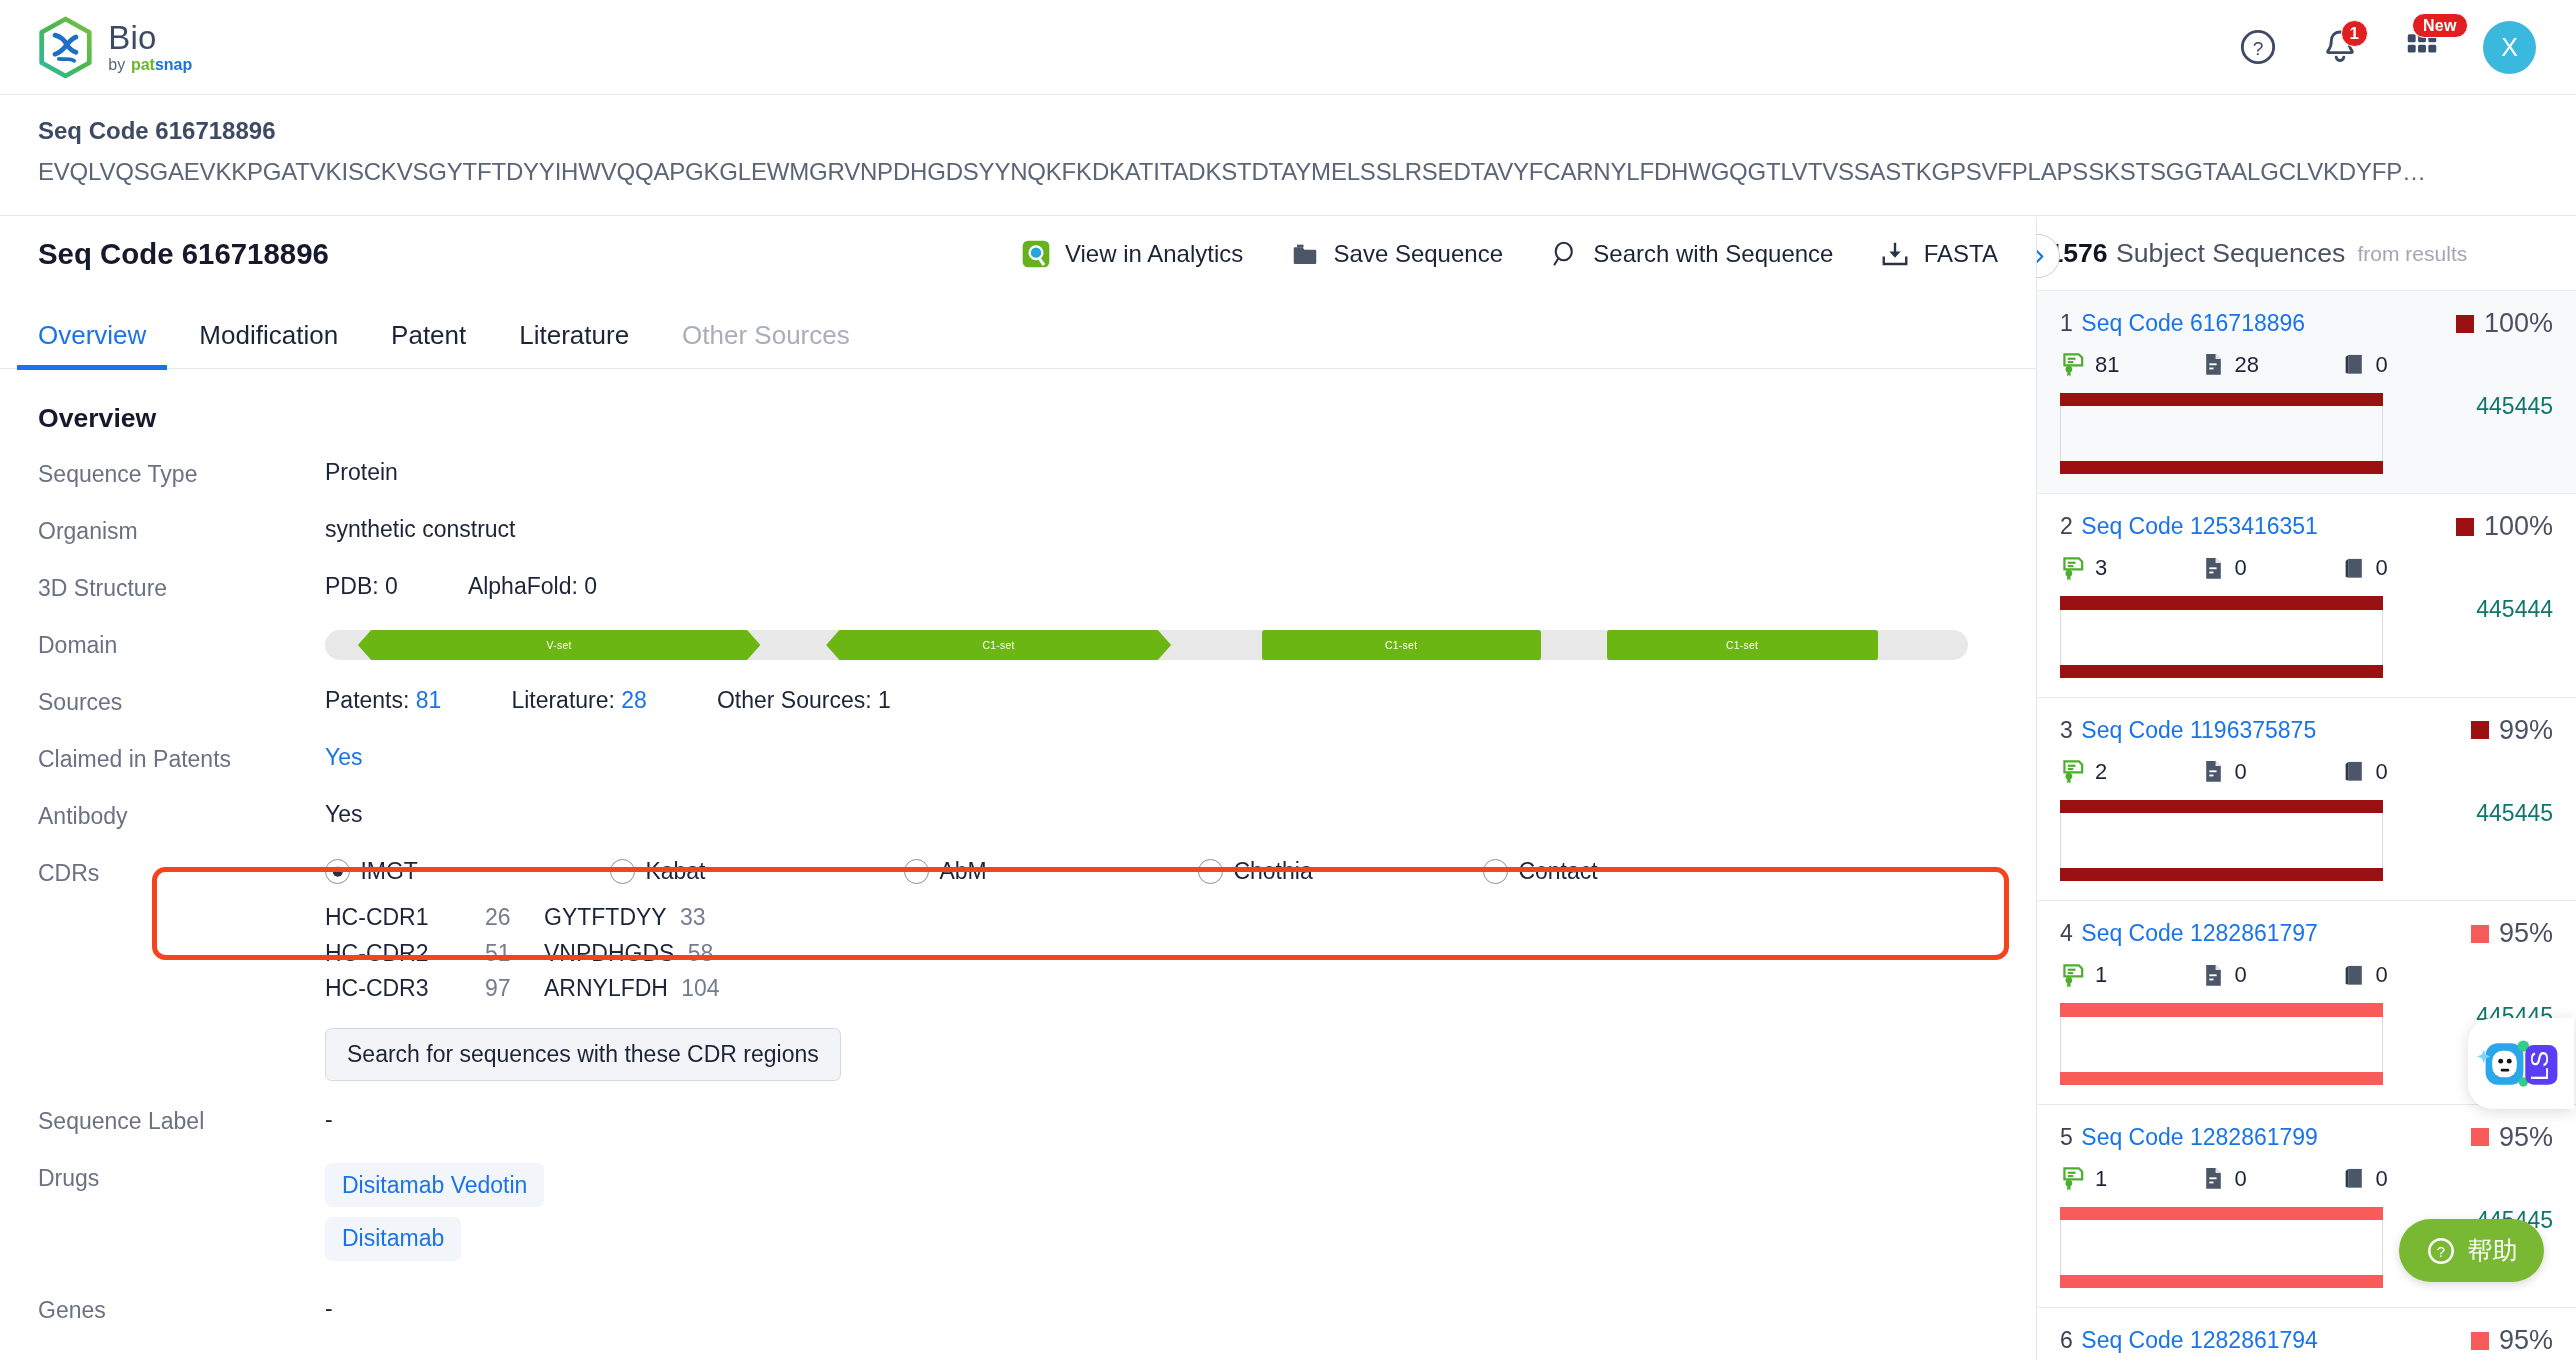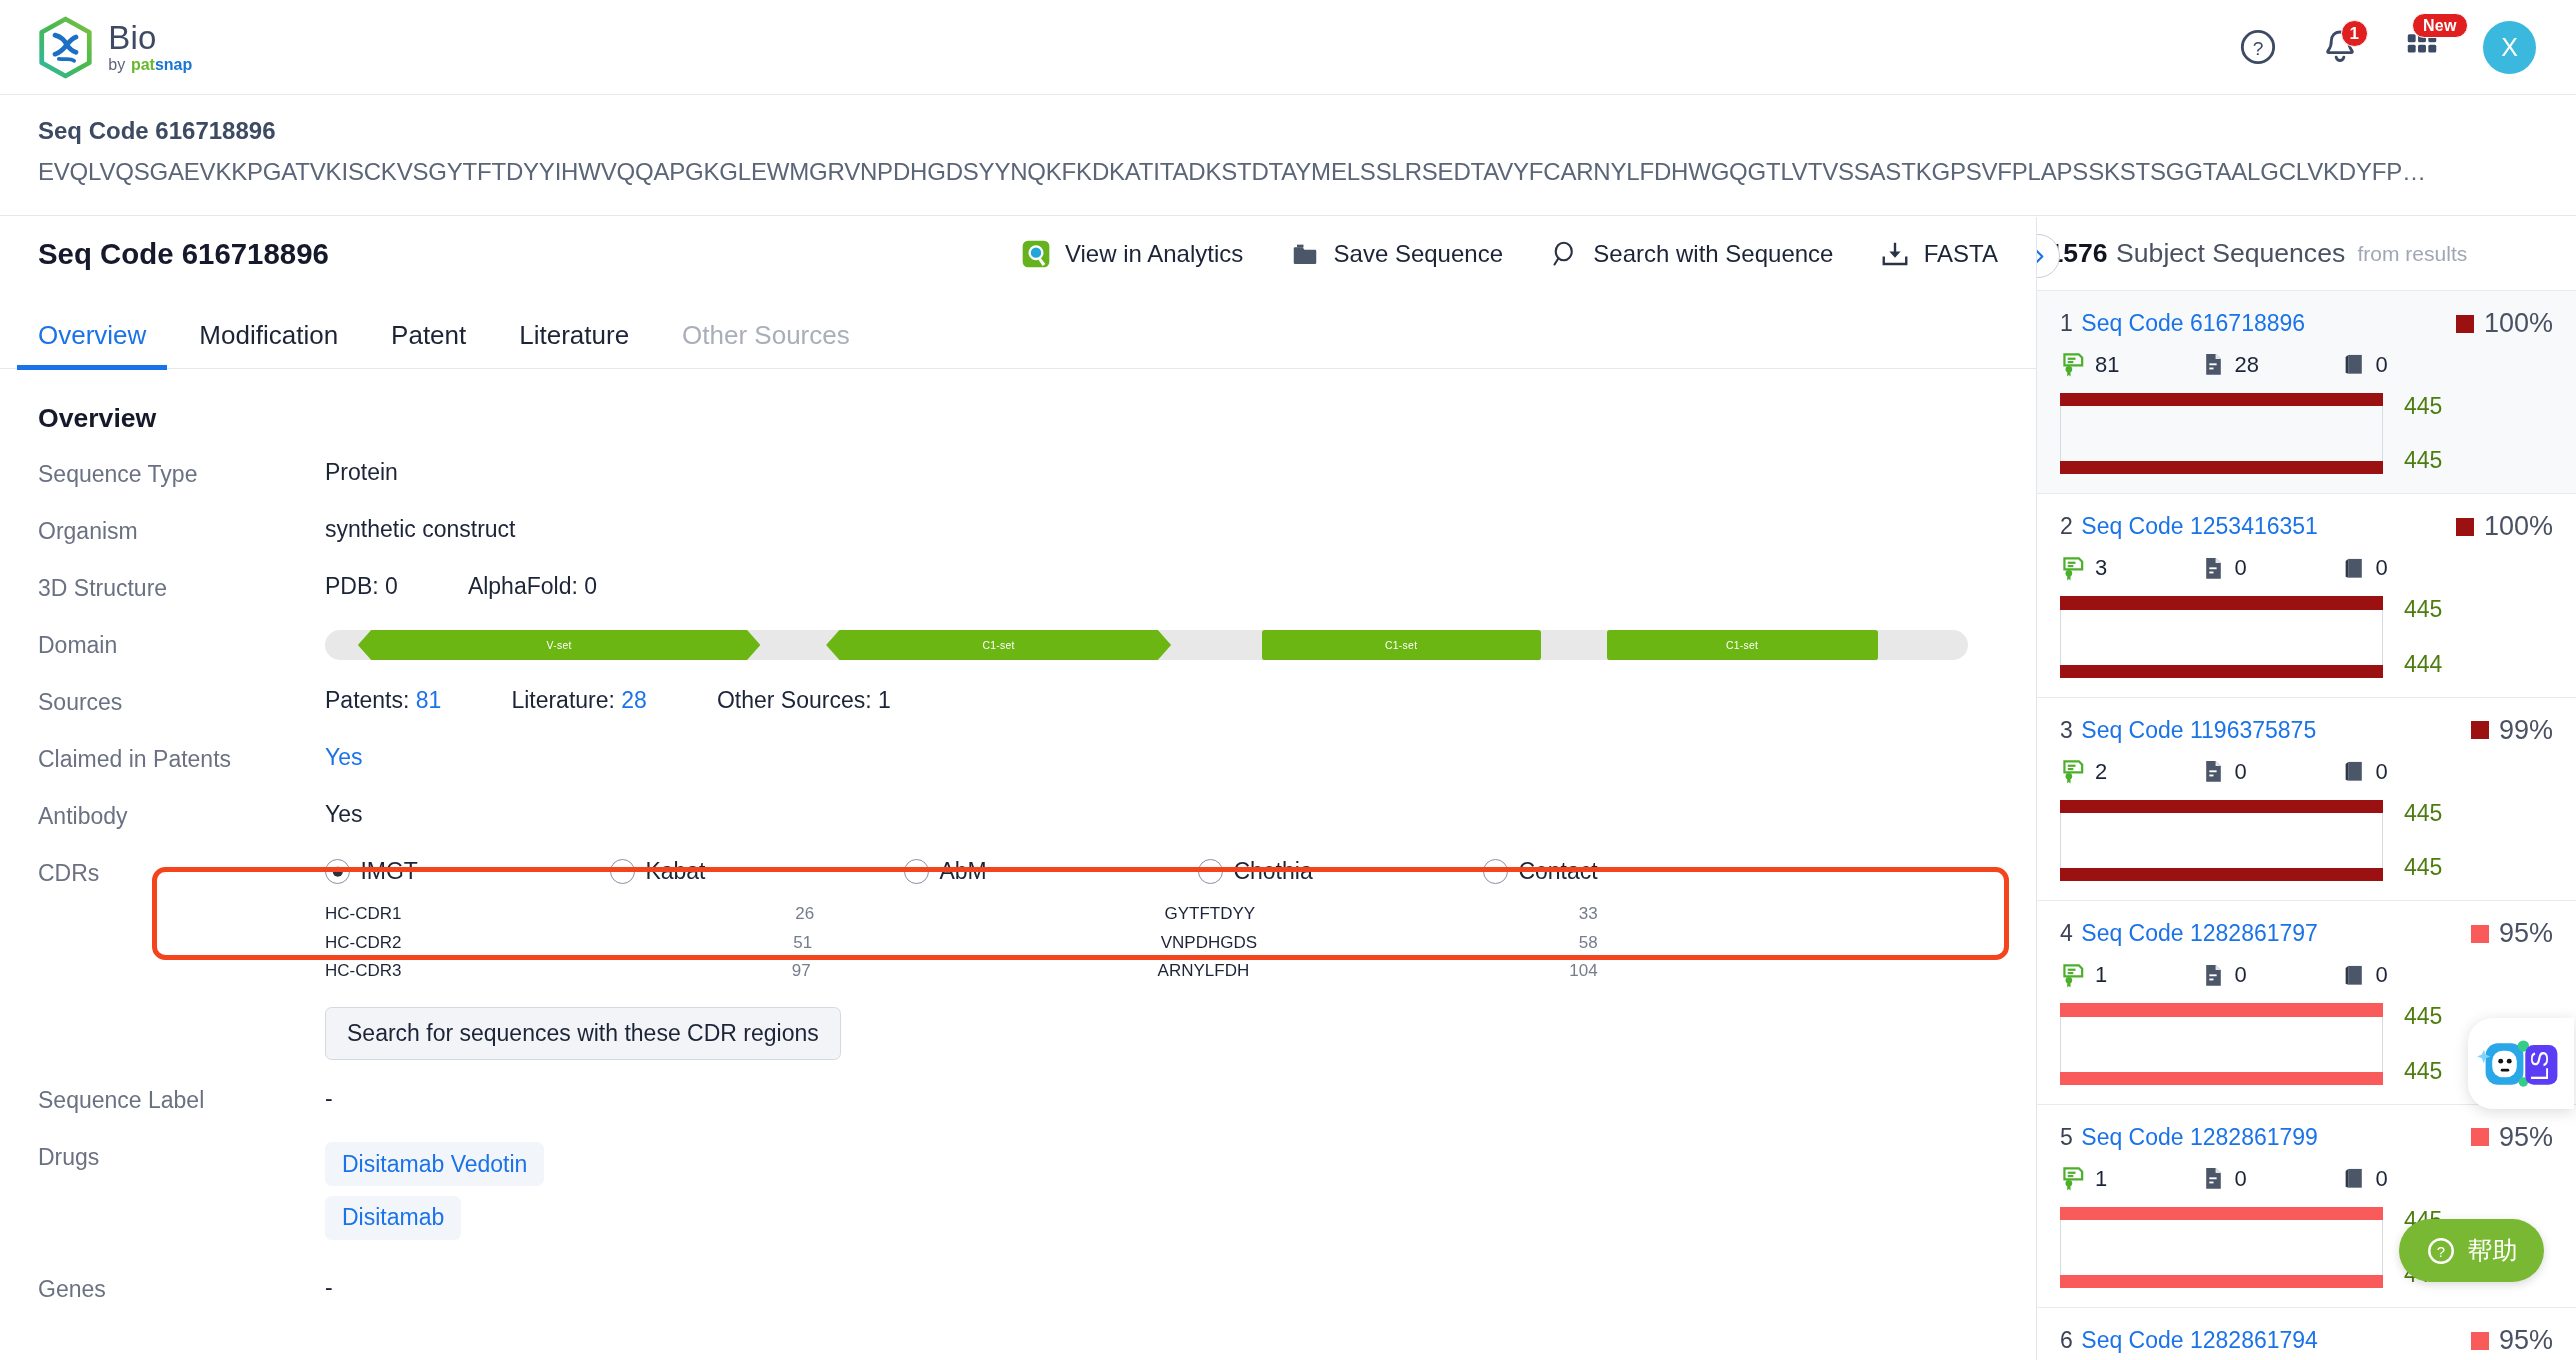--- a/index.html
+++ b/index.html
@@ -130,21 +130,21 @@
     width: 25px; height: 25px; border-radius: 50%; border: 1.9px solid #8a90a0;
     background: #fff; margin-right: 10.4px; flex: none; position: relative;
   }
   .radio-opt.sel .radio-mark::after {
     content: ""; position: absolute; left: 50%; top: 50%;
     width: 10.4px; height: 10.4px; background: #2a3040; border-radius: 50%;
     transform: translate(-50%, -50%);
   }
 
   .cdr-table { margin-top: 19px; }
-  .cdr-line { display: flex; align-items: baseline; font-size: 17px; margin-bottom: 8.5px; justify-content: space-between; }
+  .cdr-line { display: flex; align-items: baseline; font-size: 23px; margin-bottom: 8.5px; }
   .cdr-name { width: 160px; flex: none; color: #1c2437; }
   .cdr-start { width: 59px; flex: none; color: #757c8c; text-align: left; }
   .cdr-seq { color: #1c2437; margin-right: 13.3px; }
   .cdr-end { color: #757c8c; }
 
   .cdr-search-btn {
     margin-top: 17px; display: inline-flex; align-items: center;
     background: #f2f4f7; border: 0.9px solid #d4d8e0; border-radius: 6.6px;
     padding: 12.3px 21px; font-size: 23px; color: #1c2437; cursor: pointer;
   }
@@ -190,23 +190,23 @@
   .rp-stats { display: flex; align-items: center; margin-top: 12.3px; }
   .rp-stat { display: flex; align-items: center; gap: 8.5px; font-size: 22px; color: #1c2437; }
   .rp-stat:nth-child(1) { width: 141px; }
   .rp-stat:nth-child(2) { width: 141px; }
   .rp-stat svg { display: block; flex: none; }
 
   .rp-align { margin-top: 15px; display: flex; align-items: stretch; }
   .rp-align-bars { width: 323px; flex: none; position: relative; }
   .rp-bar { height: 13.3px; width: 100%; }
   .rp-bar-mid { height: 55px; border-left: 0.9px solid #d7dbe2; border-right: 0.9px solid #d7dbe2; }
-  .rp-align-nums { flex: 1; display: flex; flex-direction: column;
-                   justify-content: space-between; padding-left: 21px;
-                   font-size: 23px; color: #4d7c0f; }
+  .rp-align-nums { flex: 1; display: flex; flex-direction: row;
+                   justify-content: flex-end; padding-left: 21px;
+                   font-size: 23px; color: #0f766e; }
 
   
   .chat-widget {
     position: absolute; right: 1.9px; top: 1018px;
     width: 106px; height: 91px; border-radius: 25px 0 0 25px;
     background: #fff; box-shadow: 0 2.8px 15px rgba(0,0,0,.14);
     display: flex; align-items: center; justify-content: center; z-index: 20;
     cursor: pointer; overflow: hidden;
   }
   .help-fab {

